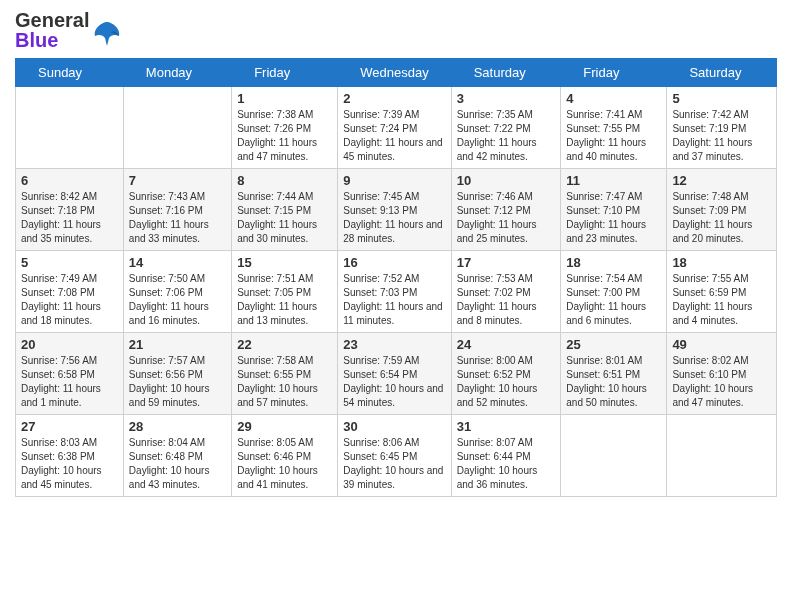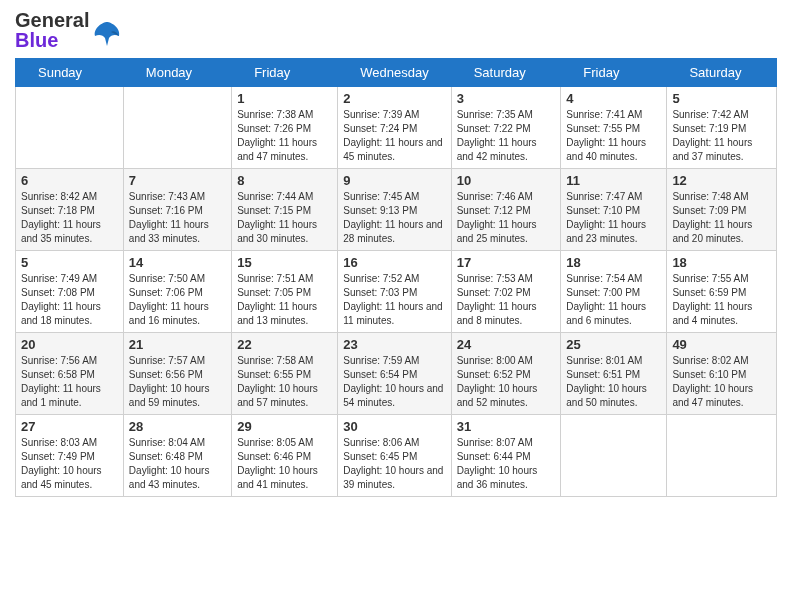--- a/index.html
+++ b/index.html
@@ -276,21 +276,21 @@
             <span class="day-number">49</span>
             <div class="day-info">Sunrise: 8:02 AM
 Sunset: 6:10 PM
 Daylight: 10 hours and 47 minutes.</div>
           </td>
         </tr>
         <tr>
           <td>
             <span class="day-number">27</span>
             <div class="day-info">Sunrise: 8:03 AM
-Sunset: 7:49 PM
+Sunset: 6:38 PM
 Daylight: 10 hours and 45 minutes.</div>
           </td>
           <td>
             <span class="day-number">28</span>
             <div class="day-info">Sunrise: 8:04 AM
 Sunset: 6:48 PM
 Daylight: 10 hours and 43 minutes.</div>
           </td>
           <td>
             <span class="day-number">29</span>

